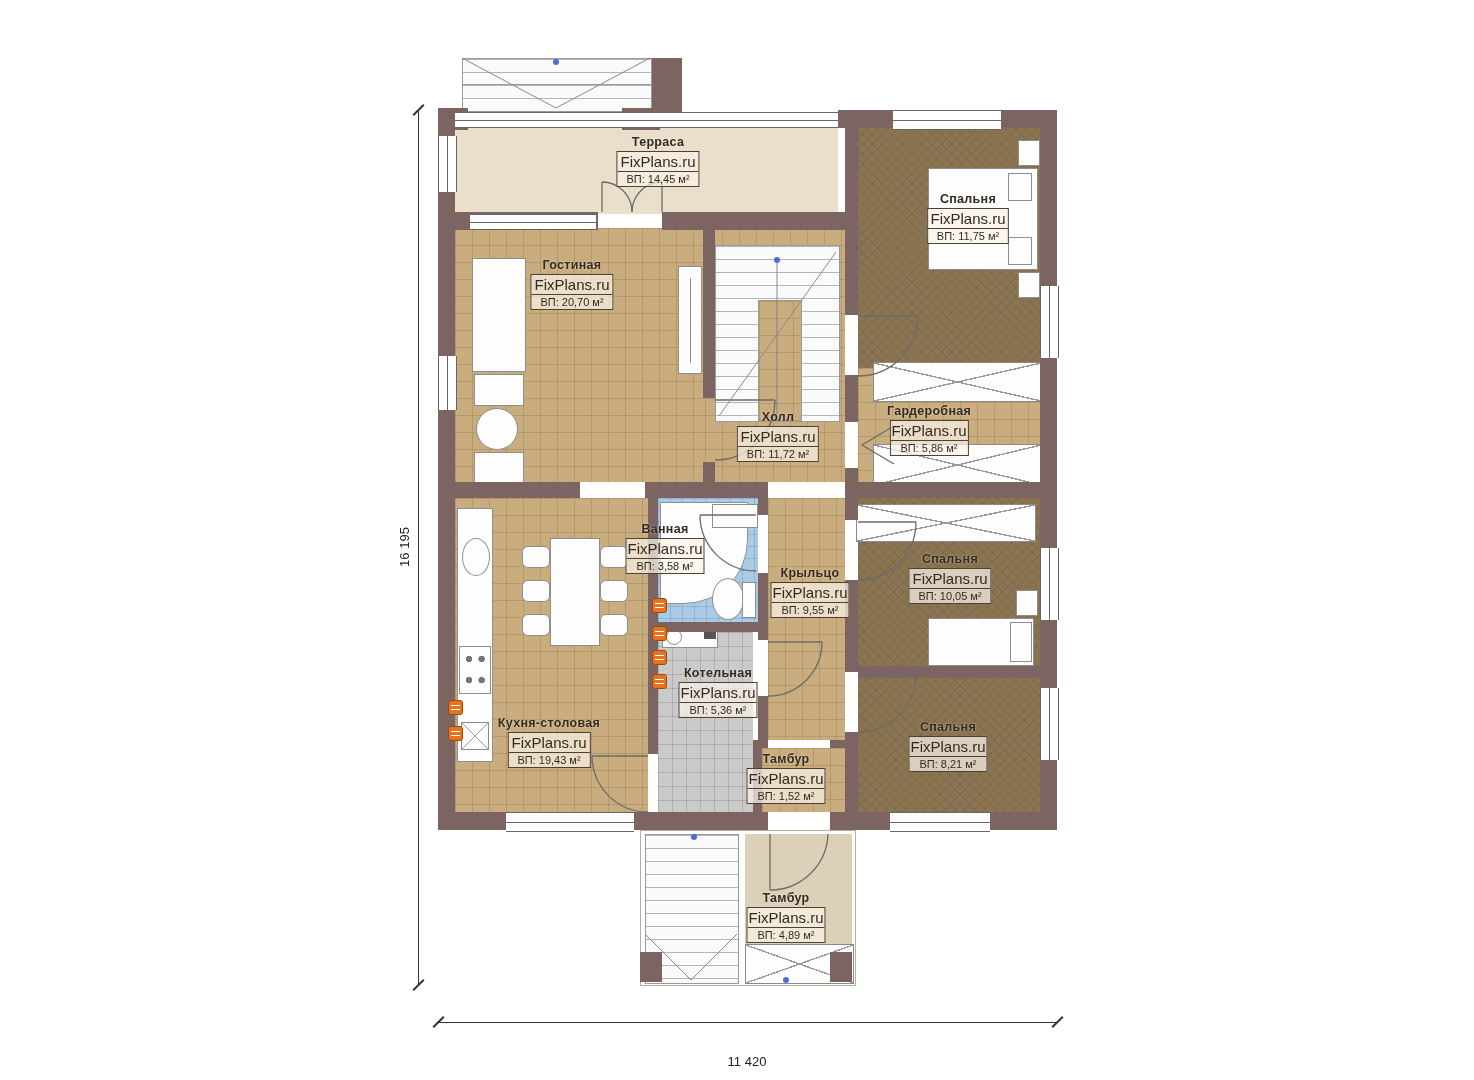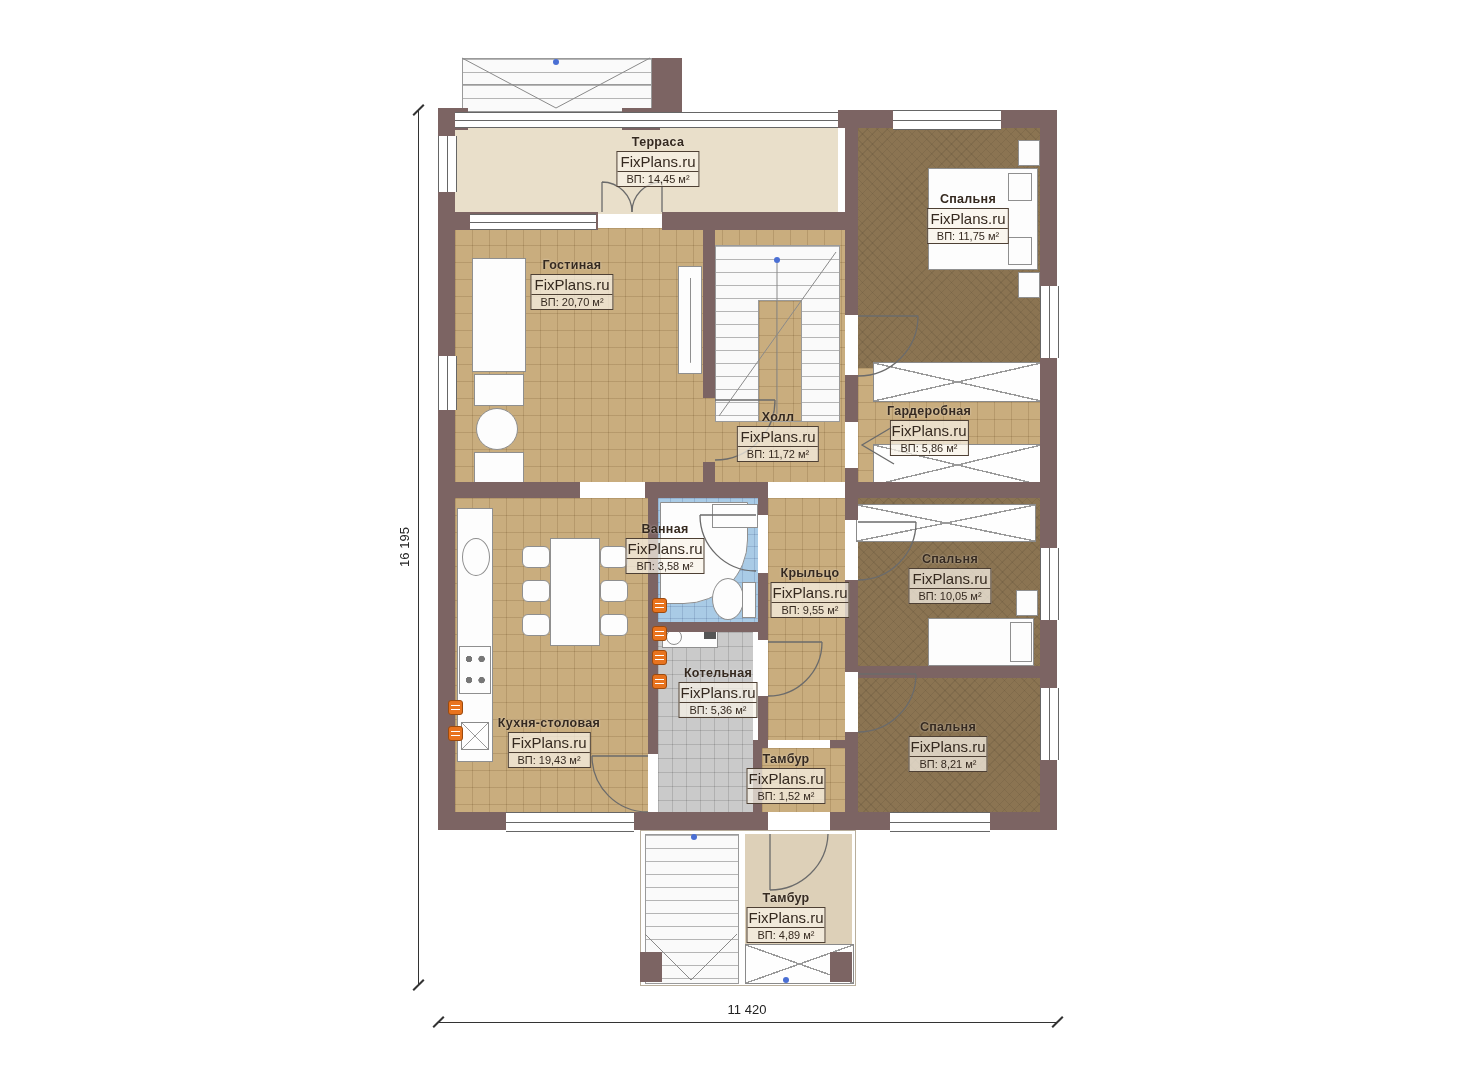--- a/index.html
+++ b/index.html
@@ -276,15 +276,15 @@
   </div>
 
   <div class="dim-line-v" style="left:418px;top:110px;height:875px"></div>
   <div class="tick" style="left:411px;top:109px"></div>
   <div class="tick" style="left:411px;top:984px"></div>
   <div class="dim-label" style="left:404px;top:547px;transform:translate(-50%,-50%) rotate(-90deg)">16 195</div>
 
   <div class="dim-line-h" style="left:438px;top:1022px;width:619px"></div>
   <div class="tick" style="left:431px;top:1021px"></div>
   <div class="tick" style="left:1050px;top:1021px"></div>
-  <div class="dim-label" style="left:747px;top:1002px;transform:translateX(-50%)">11 420</div>
+  <div class="dim-label" style="left:747px;top:1054px;transform:translateX(-50%)">11 420</div>
 
 </div>
 
 </body></html>

